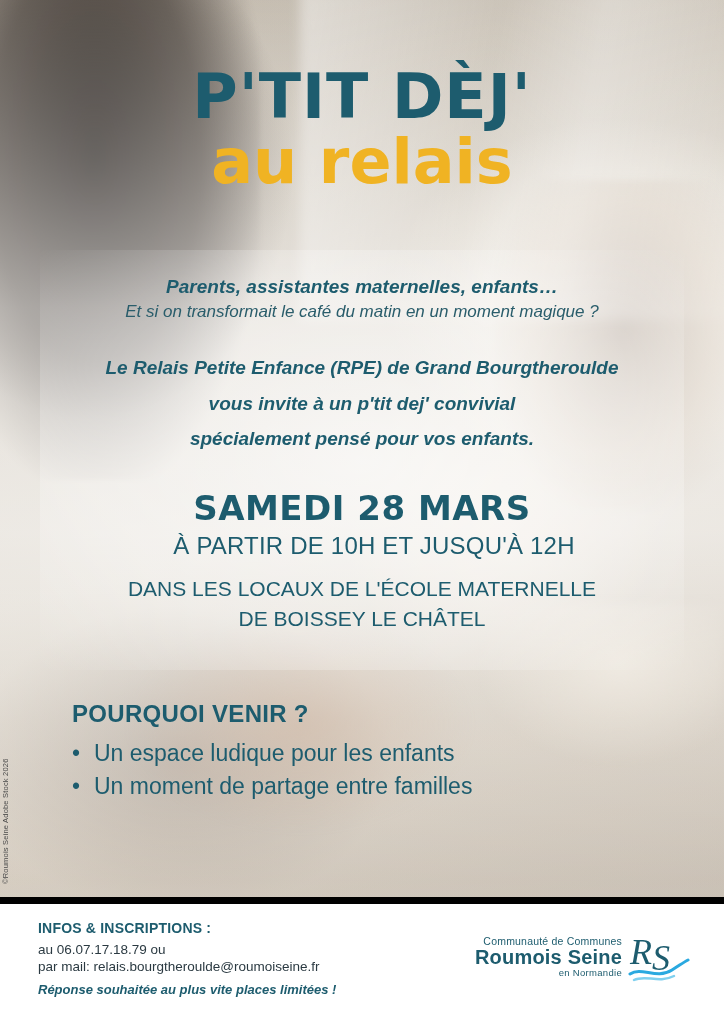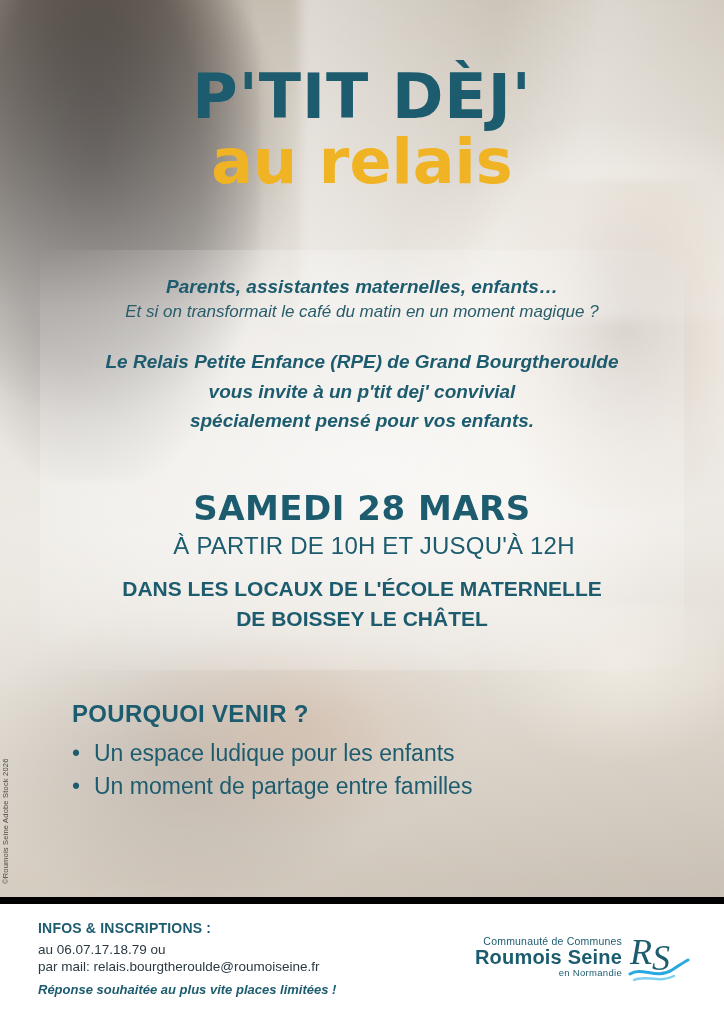--- a/index.html
+++ b/index.html
@@ -138,21 +138,21 @@
     position: absolute;
     left: 0; right: 0;
     top: 345px;
     text-align: center;
     color: #1d5c6e;
     font-style: italic;
     font-weight: 700;
     font-size: 19px;
     line-height: 1.35;
   }
-  .invite div { margin: 4px; }
+  .invite div { margin: 10px; }
 
   .when {
     position: absolute;
     left: 0; right: 0;
     top: 488px;
     text-align: center;
     color: #1d5c6e;
   }
   .when-date {
     font-size: 34px;
@@ -168,21 +168,21 @@
     letter-spacing: 0.2px;
     padding-left: 24px;
   }
   .where {
     position: absolute;
     left: 0; right: 0;
     top: 574px;
     text-align: center;
     color: #1d5c6e;
     font-size: 21px;
-    font-weight: 700;
+    font-weight: 400;
     line-height: 1.45;
   }
 
   .why {
     position: absolute;
     left: 72px;
     top: 700px;
     color: #1d5c6e;
   }
   .why-title {

